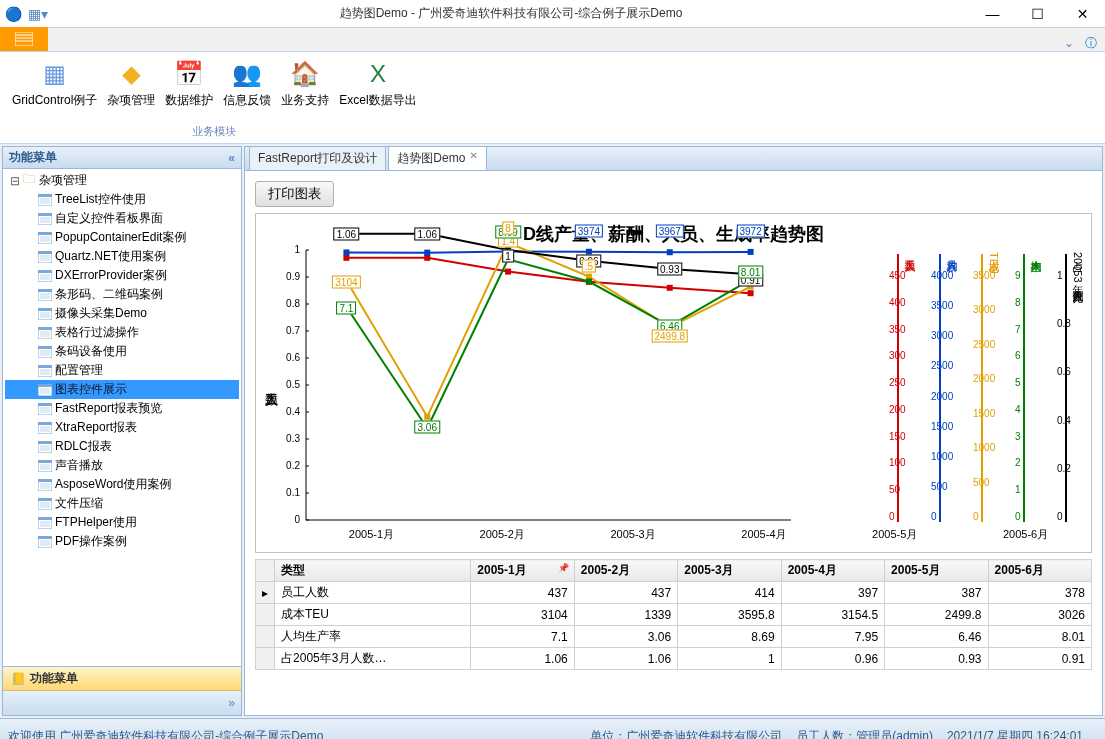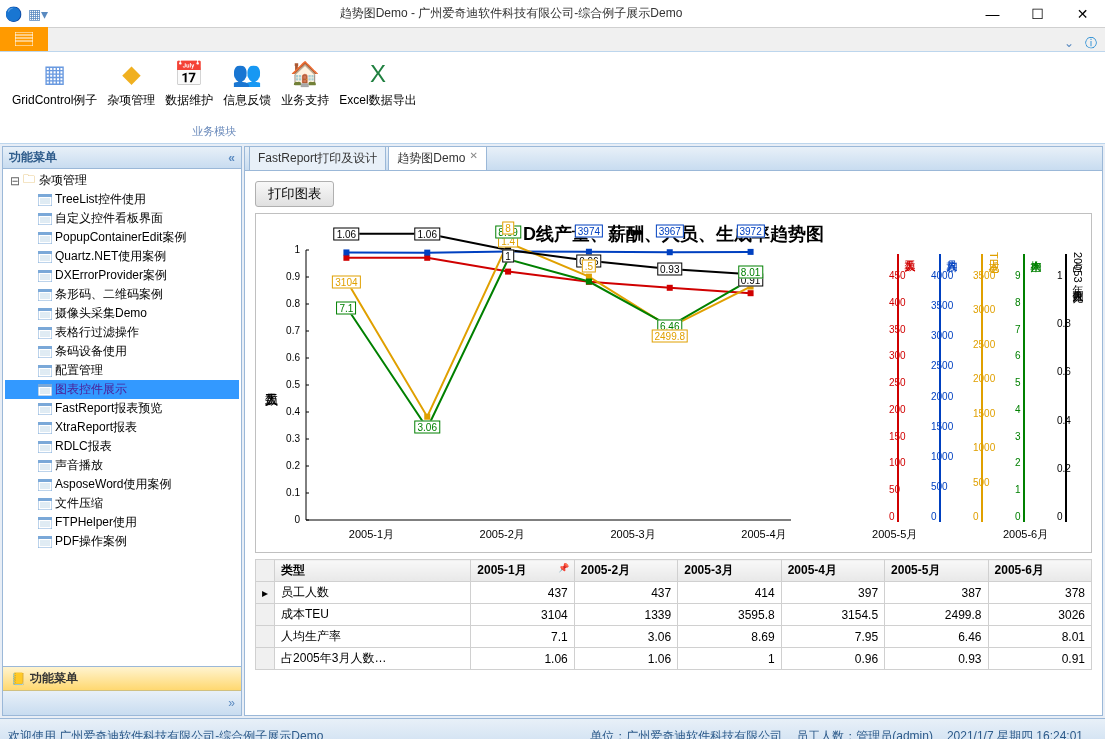--- a/index.html
+++ b/index.html
@@ -31,21 +31,21 @@
 .ribbon-group-label { margin-top: auto; color: #6a8abb; font-size: 11px; text-align: center; width: 100%; padding-top: 2px; }
 
 
 .content { display: flex; height: 574px; background: #e8eef6; }
 .sidebar { width: 240px; display: flex; flex-direction: column; border: 1px solid #9bb8d8; margin: 2px; }
 .sidebar-header { height: 22px; background: linear-gradient(#e8f0f8, #c8dcf0); display: flex; align-items: center; justify-content: space-between; padding: 0 6px; color: #2c5a8a; font-weight: bold; border-bottom: 1px solid #9bb8d8; }
 .sidebar-header .chev { color: #5a8ac0; }
 
 .tree { flex: 1; background: #fff; overflow-y: auto; padding: 2px; }
 .tree-node { display: flex; align-items: center; padding: 1px 4px; cursor: pointer; white-space: nowrap; }
-.tree-node.selected { background: #3399ff; color: #4c1d95; }
+.tree-node.selected { background: #3399ff; color: #0f172a; }
 .tree-node .indent { display: inline-block; }
 .tree-node .expander { width: 12px; display: inline-block; text-align: center; color: #666; }
 .tree-node .node-icon { width: 16px; height: 14px; display: inline-flex; align-items: center; justify-content: center; margin-right: 2px; }
 .tree-node .node-icon svg { width: 14px; height: 12px; }
 .tree-node .node-icon.folder { color: #d8a030; }
 
 .sidebar-footer { border-top: 1px solid #9bb8d8; }
 .sidebar-footer-btn { height: 24px; background: linear-gradient(#fff4d0, #ffd870); display: flex; align-items: center; padding: 0 8px; gap: 4px; font-weight: bold; color: #333; border-bottom: 1px solid #d0c080; }
 .sidebar-footer-strip { height: 24px; background: linear-gradient(#e8f0f8, #c8dcf0); display: flex; justify-content: flex-end; align-items: center; padding: 0 6px; color: #5a8ac0; }
 

